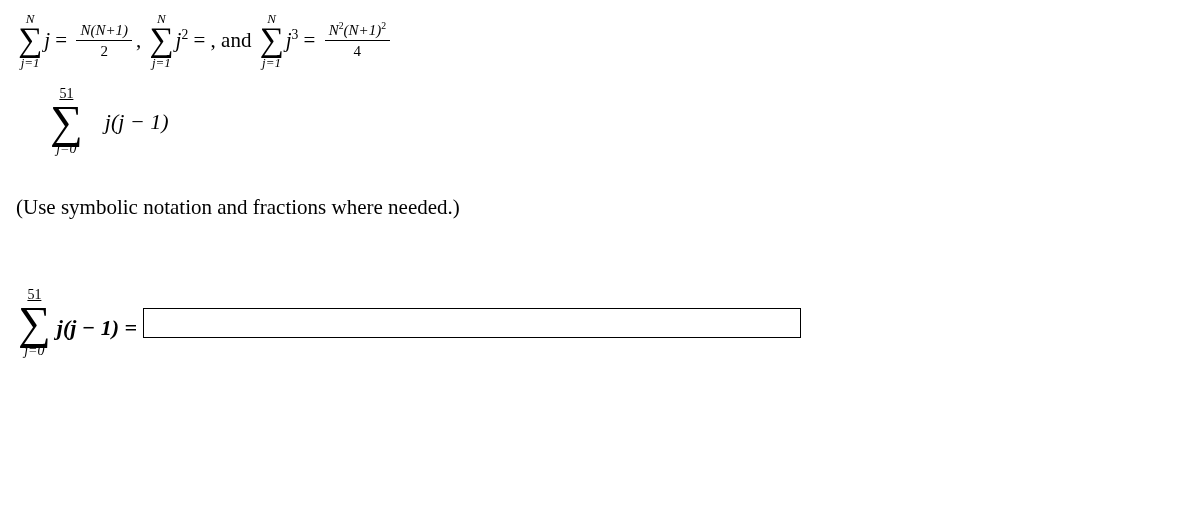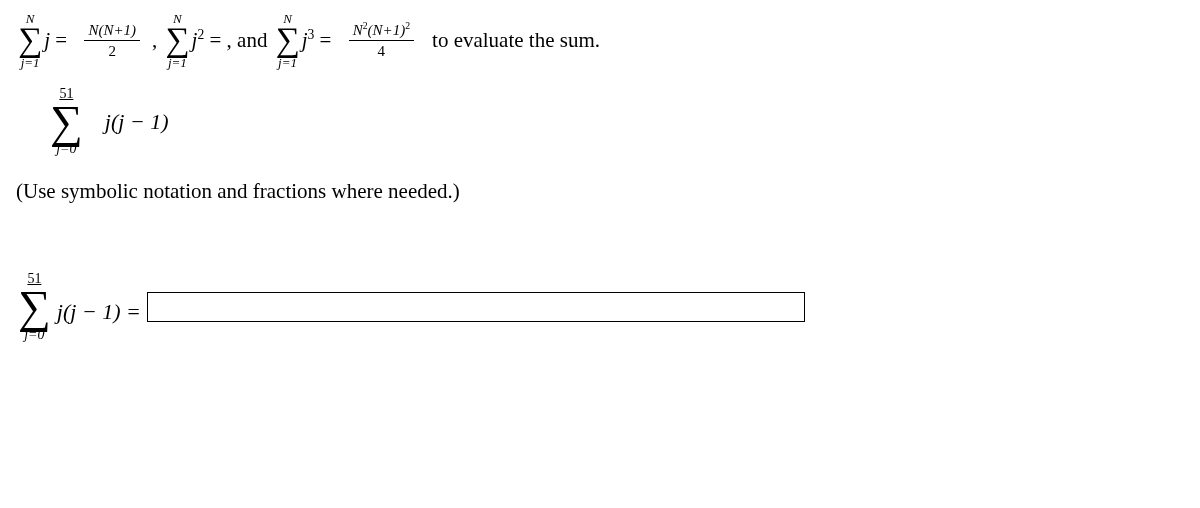--- a/index.html
+++ b/index.html
@@ -46,21 +46,21 @@
   .sigma .Ssym {
     font-size: 34px;
     line-height: 0.9;
   }
 
   .frac {
     display: inline-flex;
     flex-direction: column;
     align-items: center;
     vertical-align: middle;
-    margin: 0 12px;
+    margin: 0 4px;
     font-style: normal;
   }
   .frac .num, .frac .den {
     padding: 0 4px;
     font-size: 15px;
     line-height: 1.2;
     font-style: italic;
   }
   .frac .bar {
     align-self: stretch;
@@ -77,34 +77,34 @@
     margin: 18px 0 6px 38px;
   }
   .block-sum .sigma .Ssym { font-size: 46px; }
   .block-sum .sigma .lim-top,
   .block-sum .sigma .lim-bot { font-size: 14px; font-style: italic; }
   .block-sum .sigma .lim-top.upright,
   .block-sum .sigma .lim-bot.upright { font-style: normal; }
   .block-sum .expr { font-style: italic; font-size: 22px; margin-left: 20px; }
 
   .hint {
-    margin: 22px 0 0 6px;
+    margin: 38px 0 0 6px;
   }
 
   .answer-area {
     margin: 68px 0 0 6px;
     display: flex;
     align-items: center;
   }
   .answer-area .sigma .Ssym { font-size: 46px; }
   .answer-area .sigma .lim-top,
   .answer-area .sigma .lim-bot { font-size: 14px; font-style: italic; }
   .answer-area .sigma .lim-top.upright,
   .answer-area .sigma .lim-bot.upright { font-style: normal; }
-  .answer-area .expr { font-style: italic; font-size: 22px; margin: 9px 6px 0 4px; }
+  .answer-area .expr { font-style: italic; font-size: 22px; margin: 9px 6px 0 4px; font-weight: bold; }
 
   input.answer-input {
     width: 658px;
     height: 30px;
     border: 1px solid #000;
     font-family: inherit;
     font-size: 18px;
     padding: 2px 6px;
     box-sizing: border-box;
   }
@@ -157,21 +157,20 @@
     </span>
     <span class="upright">&nbsp;=&nbsp;</span>
     <span class="frac">
       <span class="num">
         <span>N</span><span class="sup">2</span><span>(N+1)</span><span class="sup">2</span>
       </span>
       <span class="bar"></span>
       <span class="den upright">4</span>
     </span>
     <span class="gap"></span>
-    <span>to evaluate the sum.</span>
   </div>
 
   <div class="block-sum row">
     <span class="sigma">
       <span class="lim-top upright">51</span>
       <span class="Ssym">∑</span>
       <span class="lim-bot">j=0</span>
     </span>
     <span class="expr">j(j − 1)</span>
   </div>

